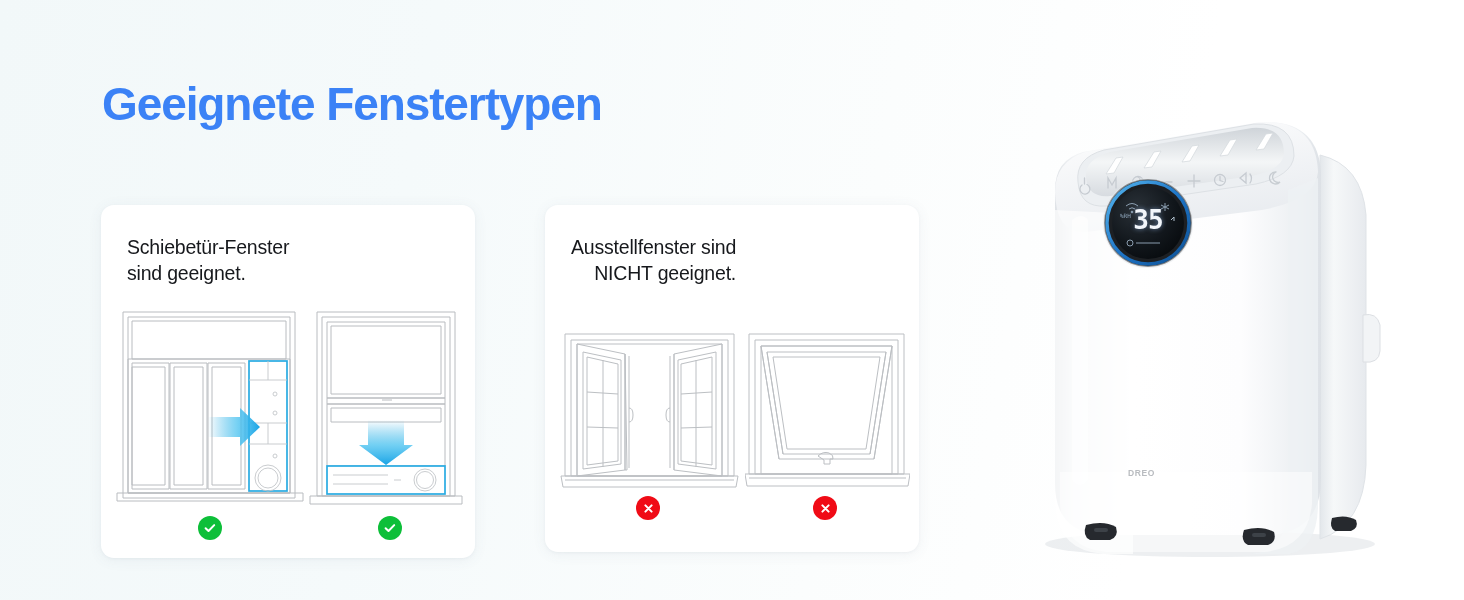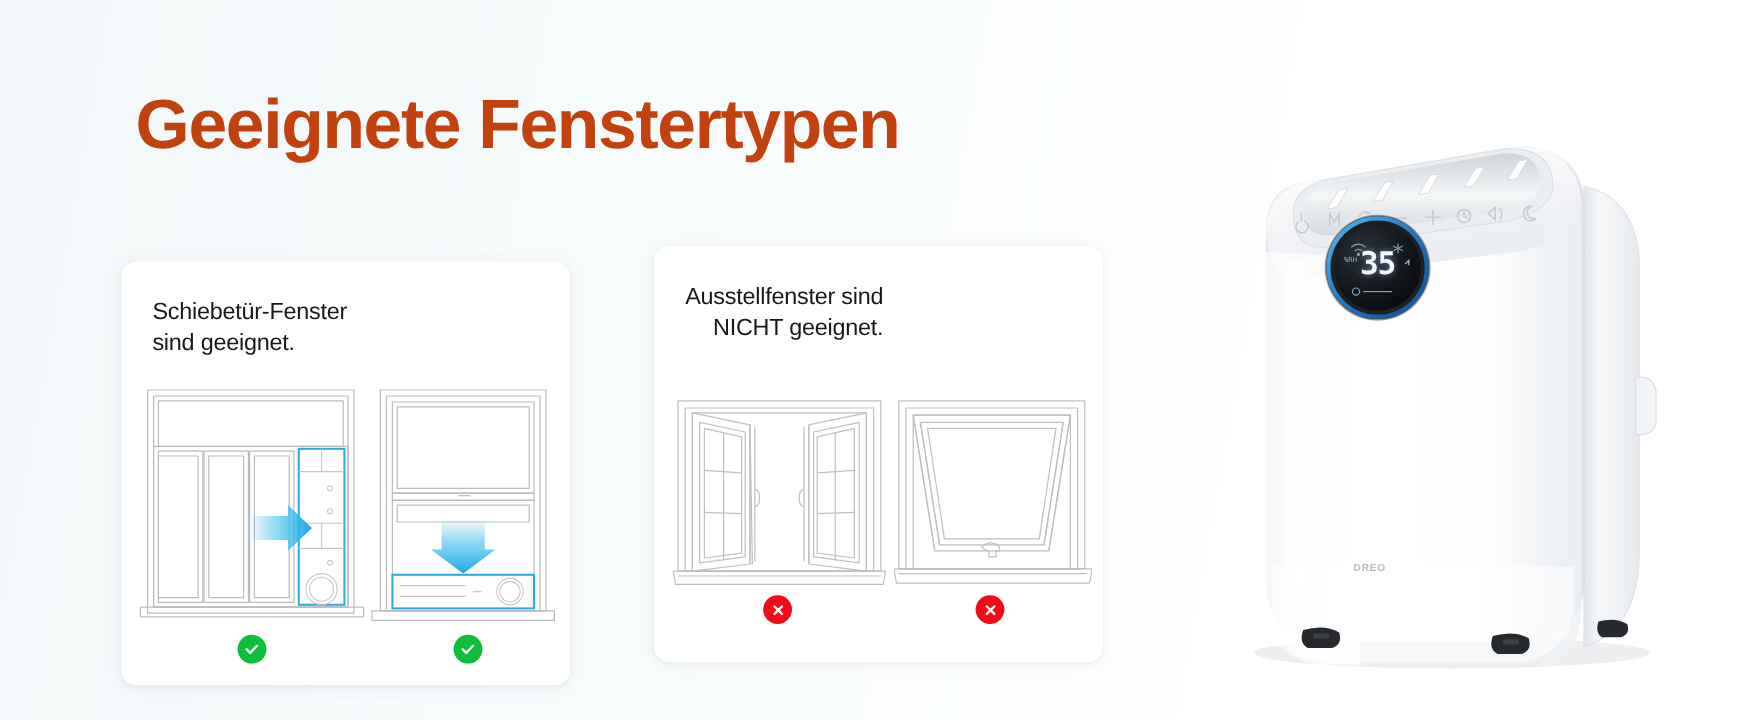--- a/index.html
+++ b/index.html
@@ -12,39 +12,39 @@
     overflow: hidden;
     font-family: "Liberation Sans", sans-serif;
     background: linear-gradient(100deg, #f2f8f9 0%, #f5fafb 28%, #fbfdfd 58%, #ffffff 78%, #ffffff 100%);
     position: relative;
     -webkit-font-smoothing: antialiased;
   }
 
   
   .page-title {
     position: absolute;
-    left: 113px;
+    left: 102px;
     top: 74px;
-    font-size: 58px;
+    font-size: 46px;
     line-height: 60px;
     font-weight: bold;
     letter-spacing: -1.1px;
-    color: #c2410c;
+    color: #3b82f6;
     white-space: nowrap;
   }
 
   
   .card {
     position: absolute;
     background: #ffffff;
     border-radius: 13px;
     box-shadow: 0 2px 14px rgba(80, 100, 120, 0.075),
                 0 1px 3px rgba(80, 100, 120, 0.05);
   }
-  #card-sliding { left: 101px; top: 218px; width: 374px; height: 353px; }
+  #card-sliding { left: 101px; top: 205px; width: 374px; height: 353px; }
   #card-awning  { left: 545px; top: 205px; width: 374px; height: 347px; text-align: right; }
 
   .card-title {
     position: absolute;
     left: 26px;
     top: 30px;
     font-size: 19.5px;
     line-height: 25.5px;
     color: #16181c;
     letter-spacing: -0.2px;

